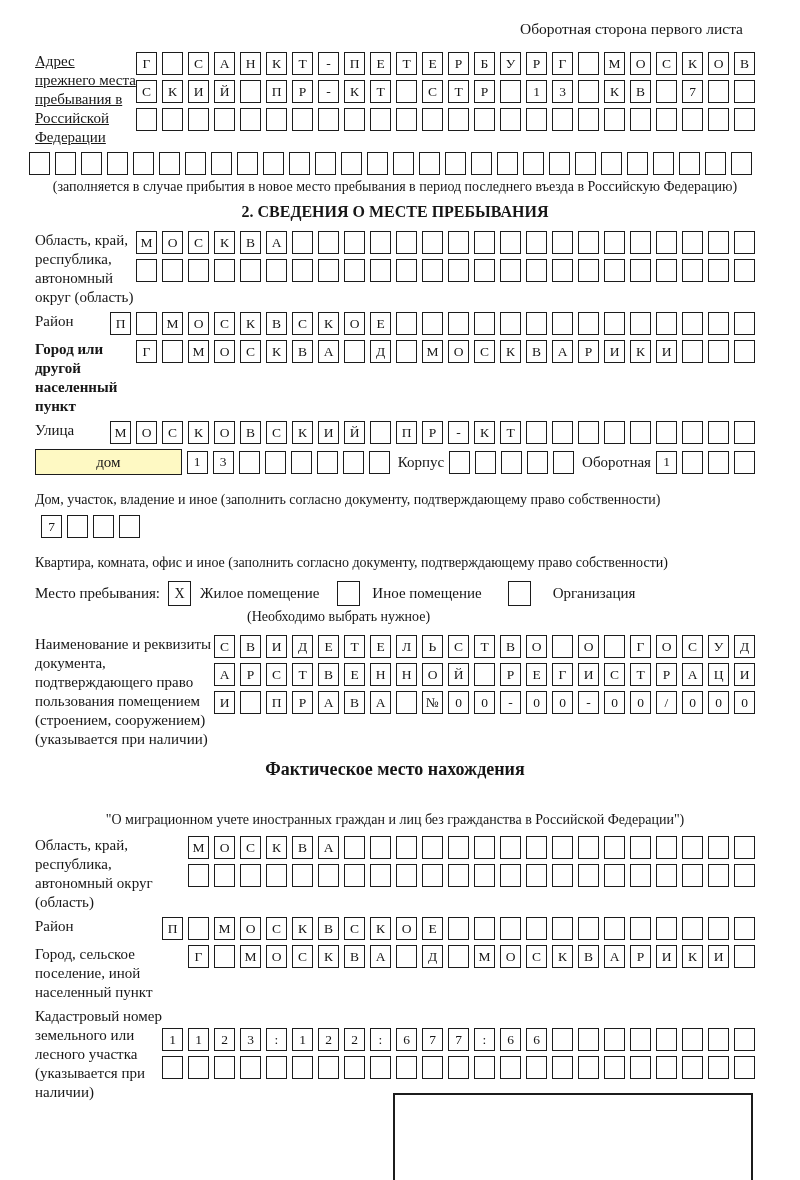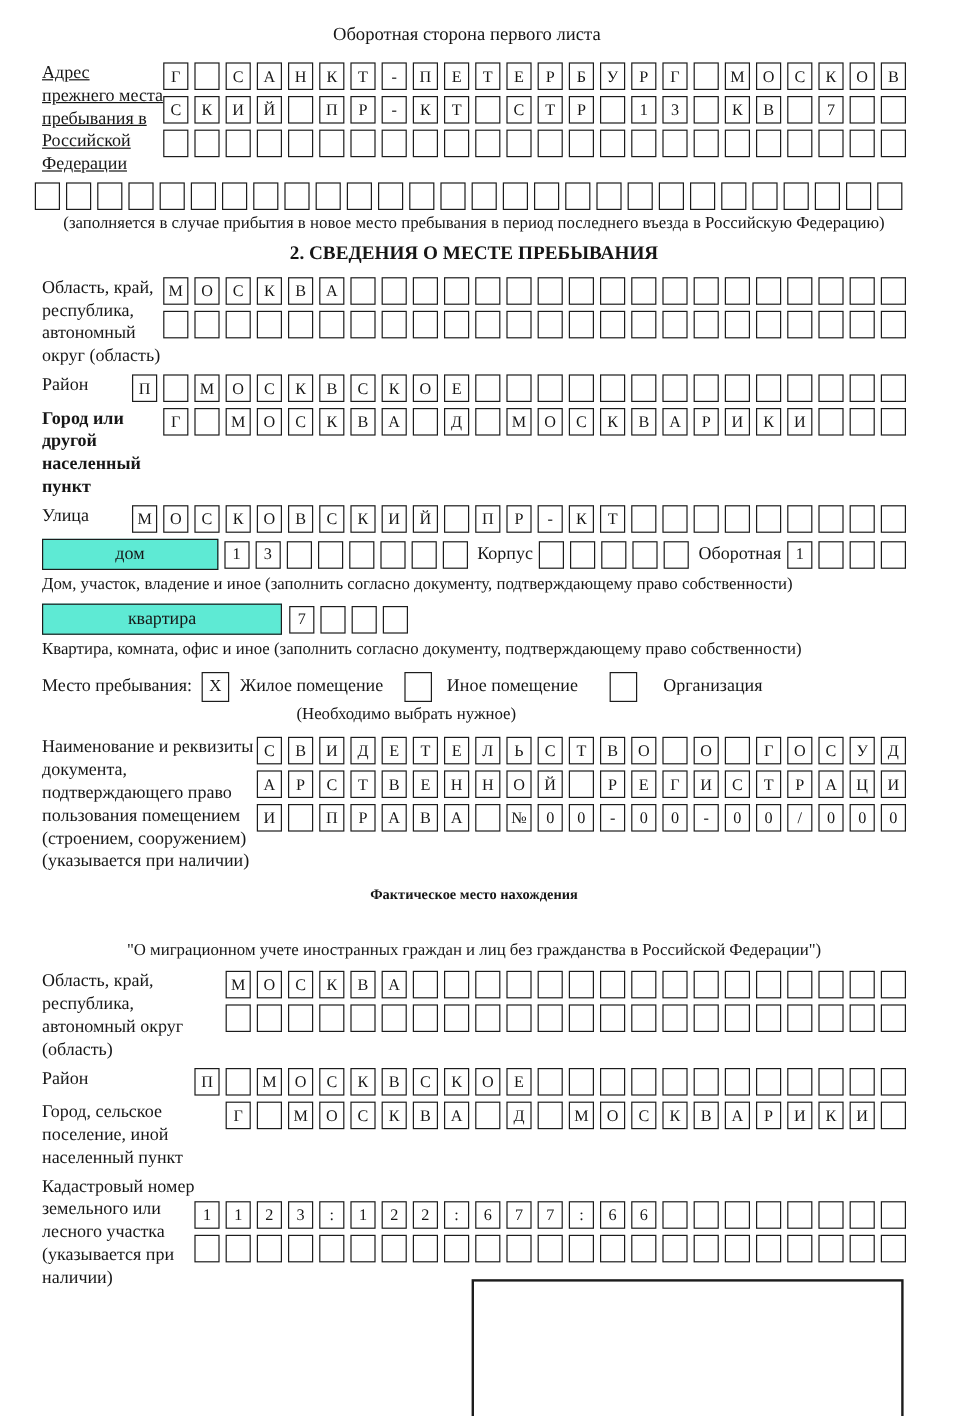--- a/index.html
+++ b/index.html
@@ -1,39 +1,39 @@
 <!DOCTYPE html>
 <html><head>
 <meta charset="utf-8">
 <style>
   html,body{margin:0;padding:0;background:#fff;color:#161616;}
   body{width:800px;height:1180px;font-family:"Liberation Serif","DejaVu Serif",serif;overflow:hidden;}
   .page{position:relative;width:800px;height:1180px;box-sizing:border-box;padding:20px 45px 0 35px;}
 
-  .corner{font-size:15.5px;text-align:center;margin:0 12px 14px 0;}
+  .corner{font-size:15.5px;text-align:right;margin:0 12px 14px 0;}
 
   .frow{display:flex;align-items:flex-start;margin-bottom:5px;}
   .flabel{font-size:15px;line-height:19px;}
   .cellrow{display:flex;gap:5px;}
   .cellcol{margin-left:auto;display:flex;flex-direction:column;gap:5px;align-items:flex-end;}
   .right{margin-left:auto;}
   .cell{box-sizing:border-box;flex:0 0 21px;width:21px;height:23px;border:1.6px solid #1c1c1c;
         display:inline-flex;align-items:center;justify-content:center;
         font-size:13.5px;line-height:1;background:#fff;}
   .fullwidth{margin:0 0 4px -6px;}
 
   .note-center{font-size:14px;text-align:center;margin:2px 0 6px 0;}
   .sec-title{font-size:16px;font-weight:bold;text-align:center;margin:8px 0 10px 0;}
-  .sub-title{font-size:12px;font-weight:bold;text-align:center;margin:10px 0 8px 0;}
+  .sub-title{font-size:18px;font-weight:bold;text-align:center;margin:10px 0 8px 0;}
 
   .inline-box{box-sizing:border-box;border:1.7px solid #1c1c1c;height:26px;display:flex;
-              align-items:center;justify-content:center;font-size:15px;background:#5eead4;}
+              align-items:center;justify-content:center;font-size:15px;background:#fef9c3;}
   .house-row{display:flex;align-items:center;margin-bottom:3px;}
   .house-row .lbl{font-size:15px;white-space:nowrap;}
-  .caption{font-size:14px;margin:5px 0 7px 0;}
+  .caption{font-size:14px;margin:17px 0 7px 0;}
 
   .stay-row{display:flex;align-items:center;margin:10px 0 2px 0;}
   .chk{box-sizing:border-box;width:23px;height:25px;border:1.7px solid #1c1c1c;display:inline-flex;
        align-items:center;justify-content:center;font-size:14px;flex:0 0 23px;}
   .stay-lbl{font-size:15px;white-space:nowrap;}
   .stay-note{font-size:14px;margin:3px 0 10px 212px;}
 
   .fact-note{font-size:14px;text-align:center;line-height:21px;margin-bottom:6px;}
 
   .confirm-block{margin-left:358px;margin-top:-14px;}
@@ -337,21 +337,20 @@
     <div class="cellrow" style="margin-left:5px;">
         <span class="cell">1</span>
         <span class="cell"></span>
         <span class="cell"></span>
         <span class="cell"></span>
       </div>
   </div>
   <div class="caption">Дом, участок, владение и иное (заполнить согласно документу, подтверждающему право собственности)</div>
 
   <div class="house-row">
-    <div class="inline-box" style="width:200px;">квартира</div>
     <div class="cellrow" style="margin-left:6px;">
         <span class="cell">7</span>
         <span class="cell"></span>
         <span class="cell"></span>
         <span class="cell"></span>
       </div>
   </div>
   <div class="caption">Квартира, комната, офис и иное (заполнить согласно документу, подтверждающему право собственности)</div>
 
   <div class="stay-row">

